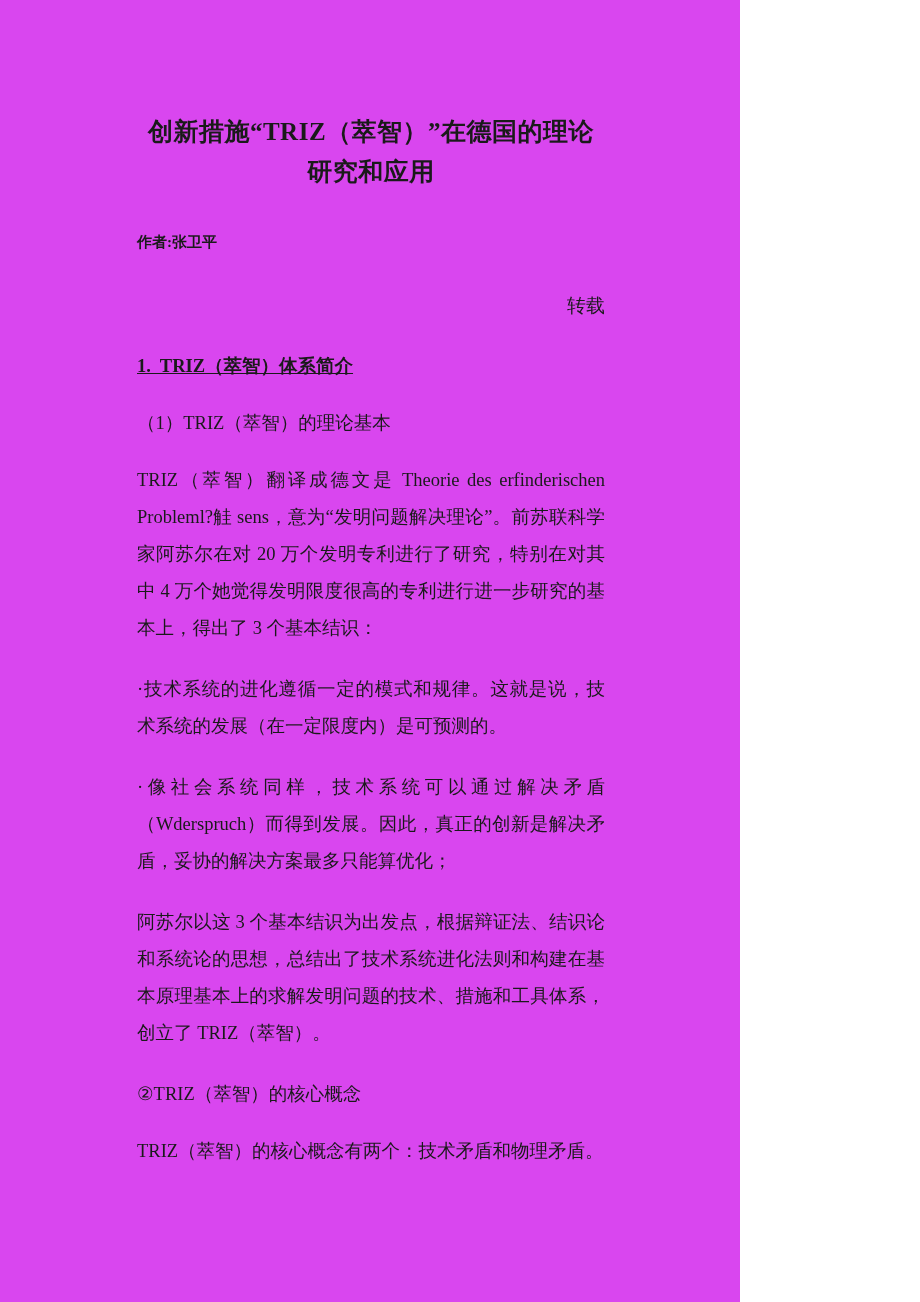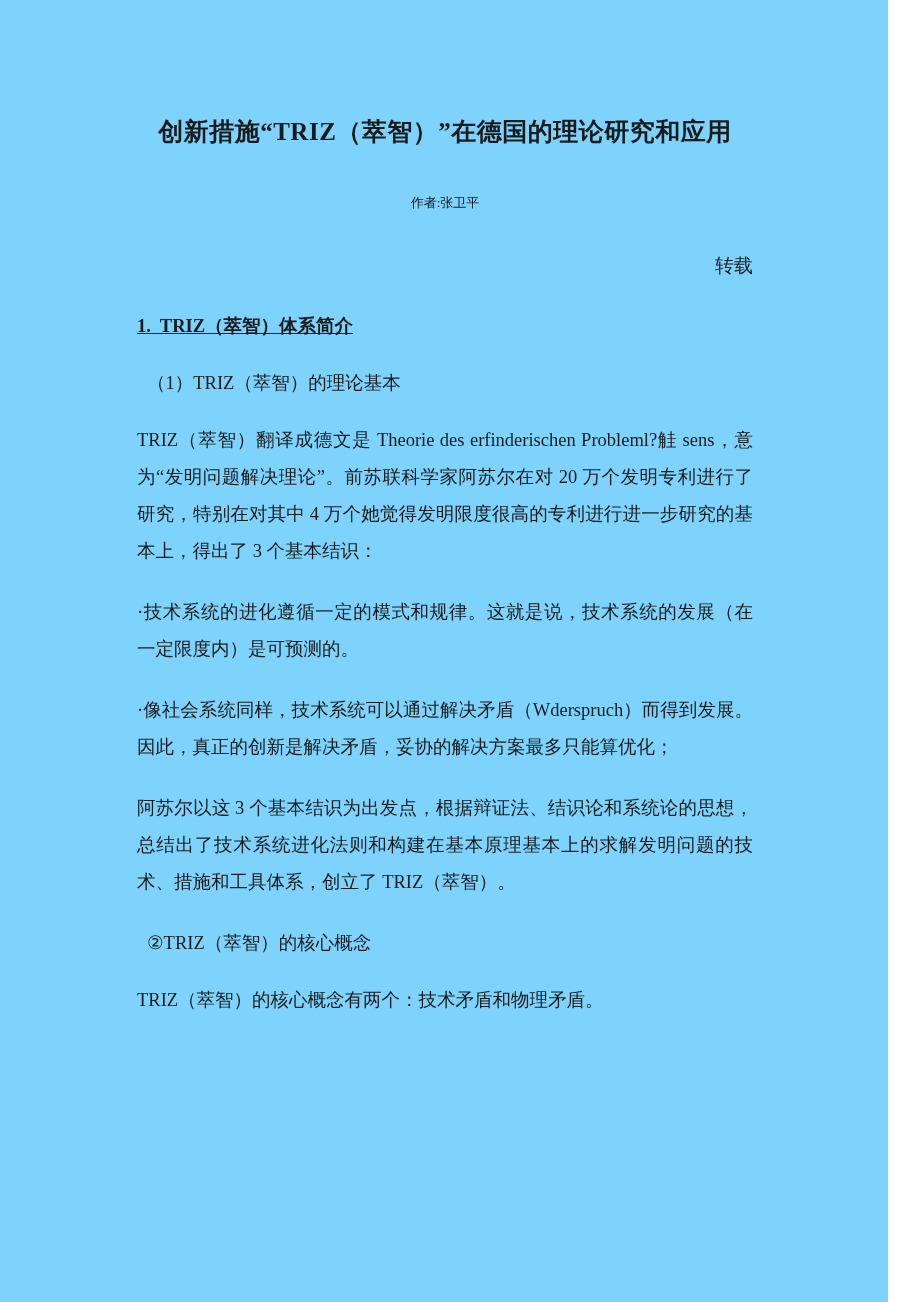--- a/index.html
+++ b/index.html
@@ -9,37 +9,36 @@
     }
     body {
       width: 920px;
       height: 1302px;
       font-family: "Liberation Serif", "DejaVu Serif", serif;
       color: #1a1a1a;
       overflow: hidden;
     }
     .page {
       box-sizing: border-box;
-      width: 888px;
+      width: 740px;
       min-height: 1302px;
-      background: #7dd3fc;
+      background: #d946ef;
       padding: 112px 135px 40px 137px;
     }
     .title {
       font-size: 25px;
       font-weight: bold;
       text-align: center;
       line-height: 40px;
       margin: 0 0 32px 0;
       letter-spacing: 0.5px;
     }
     .byline {
-      font-size: 13px;
-      font-weight: normal;
-      text-align: center;
+      font-size: 15px;
+      font-weight: bold;
       line-height: 37px;
       margin: 0 0 26px 0;
     }
     .repost {
       font-size: 19px;
       text-align: right;
       line-height: 37px;
       margin: 0 0 24px 0;
     }
     .section-heading {
@@ -47,21 +46,21 @@
       font-weight: bold;
       line-height: 37px;
       margin: 0 0 20px 0;
       white-space: pre-wrap;
       text-decoration: underline;
     }
     .sub-heading {
       font-size: 18.5px;
       font-weight: normal;
       line-height: 37px;
-      margin: 0 0 20px 10px;
+      margin: 0 0 20px 0;
     }
     .sub-heading.last-gap {
       margin-bottom: 26px;
     }
     .para {
       font-size: 18.5px;
       line-height: 37px;
       text-align: justify;
       margin: 0 0 24px 0;
     }

